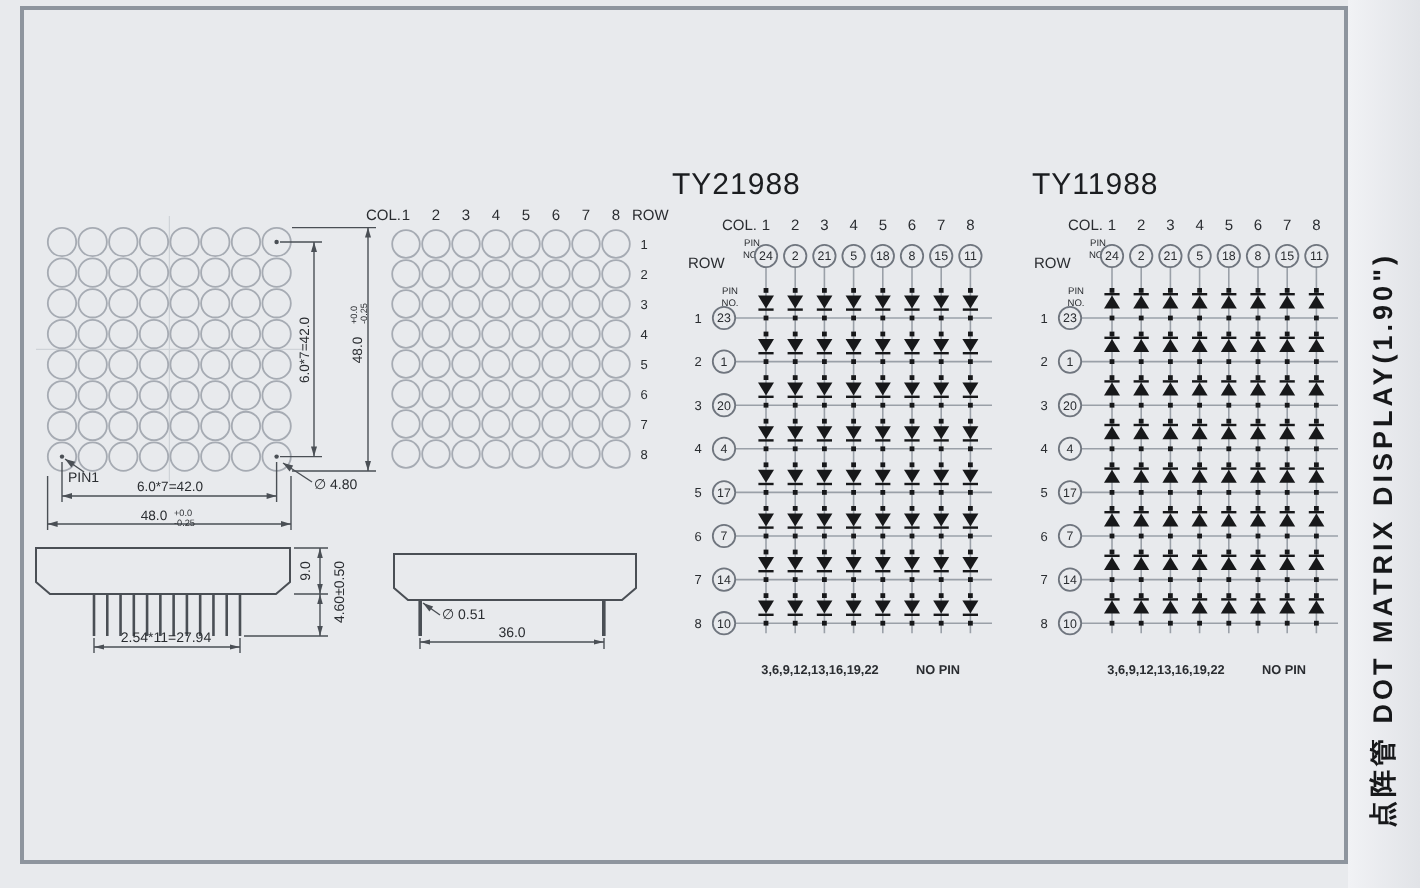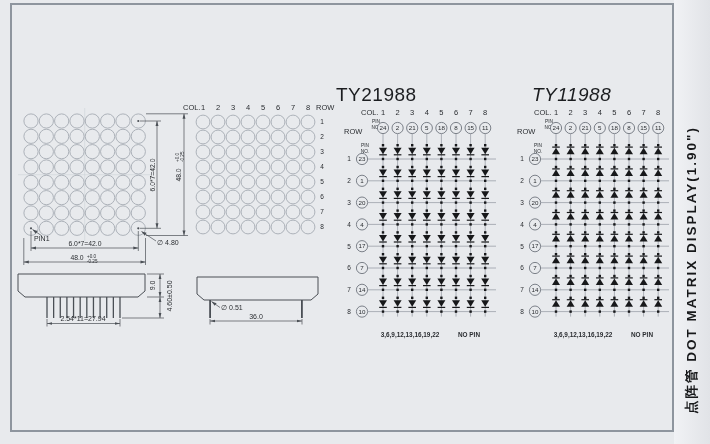--- a/index.html
+++ b/index.html
@@ -1,35 +1,35 @@
 <!DOCTYPE html>
 <html><head>
 <meta charset="utf-8">
 <style>
   html,body{margin:0;padding:0;}
   body{width:710px;height:444px;position:relative;overflow:hidden;background:#e8eaed;
        font-family:"Liberation Sans",sans-serif;}
   #frame{position:absolute;left:10px;top:3px;width:660px;height:425px;border:2px solid #8e959e;}
   .abs{position:absolute;}
-  .module-title{position:absolute;font-size:19px;color:#1b1d20;letter-spacing:.5px;}
+  .module-title{position:absolute;font-size:15px;color:#1b1d20;letter-spacing:.5px;}
   #strip{position:absolute;left:674px;top:0;width:36px;height:444px;
          background:linear-gradient(to right,#f1f2f5,#e1e3e7);
          display:flex;align-items:center;justify-content:center;}
   #strip span{transform:rotate(-90deg) translateX(-48px);white-space:nowrap;
               font-size:13.5px;font-weight:bold;letter-spacing:2px;color:#17181a;}
   svg{overflow:visible;}
   svg text{font-family:"Liberation Sans",sans-serif;fill:#2a2d31;}
 </style>
 </head>
 <body>
 
 <div id="frame"></div>
 
 <div class="module-title" style="left:336px;top:84px;">TY21988</div>
-<div class="module-title" style="left:532px;top:84px;font-style:italic;">TY11988</div>
+<div class="module-title" style="left:516px;top:84px;">TY11988</div>
 
 <svg id="front-view" class="abs" style="left:15px;top:105px;" width="180" height="168">
   <g stroke="#cfd3d8" stroke-width="0.6">
     <line x1="69.7" y1="3" x2="69.7" y2="136"></line>
     <line x1="3" y1="69.7" x2="136" y2="69.7"></line>
   </g>
   <g id="fv-circles">
       <circle cx="16" cy="16" r="7.1" fill="none" stroke="#a6abb3" stroke-width="0.9"></circle>
       <circle cx="31.33" cy="16" r="7.1" fill="none" stroke="#a6abb3" stroke-width="0.9"></circle>
       <circle cx="46.66" cy="16" r="7.1" fill="none" stroke="#a6abb3" stroke-width="0.9"></circle>

